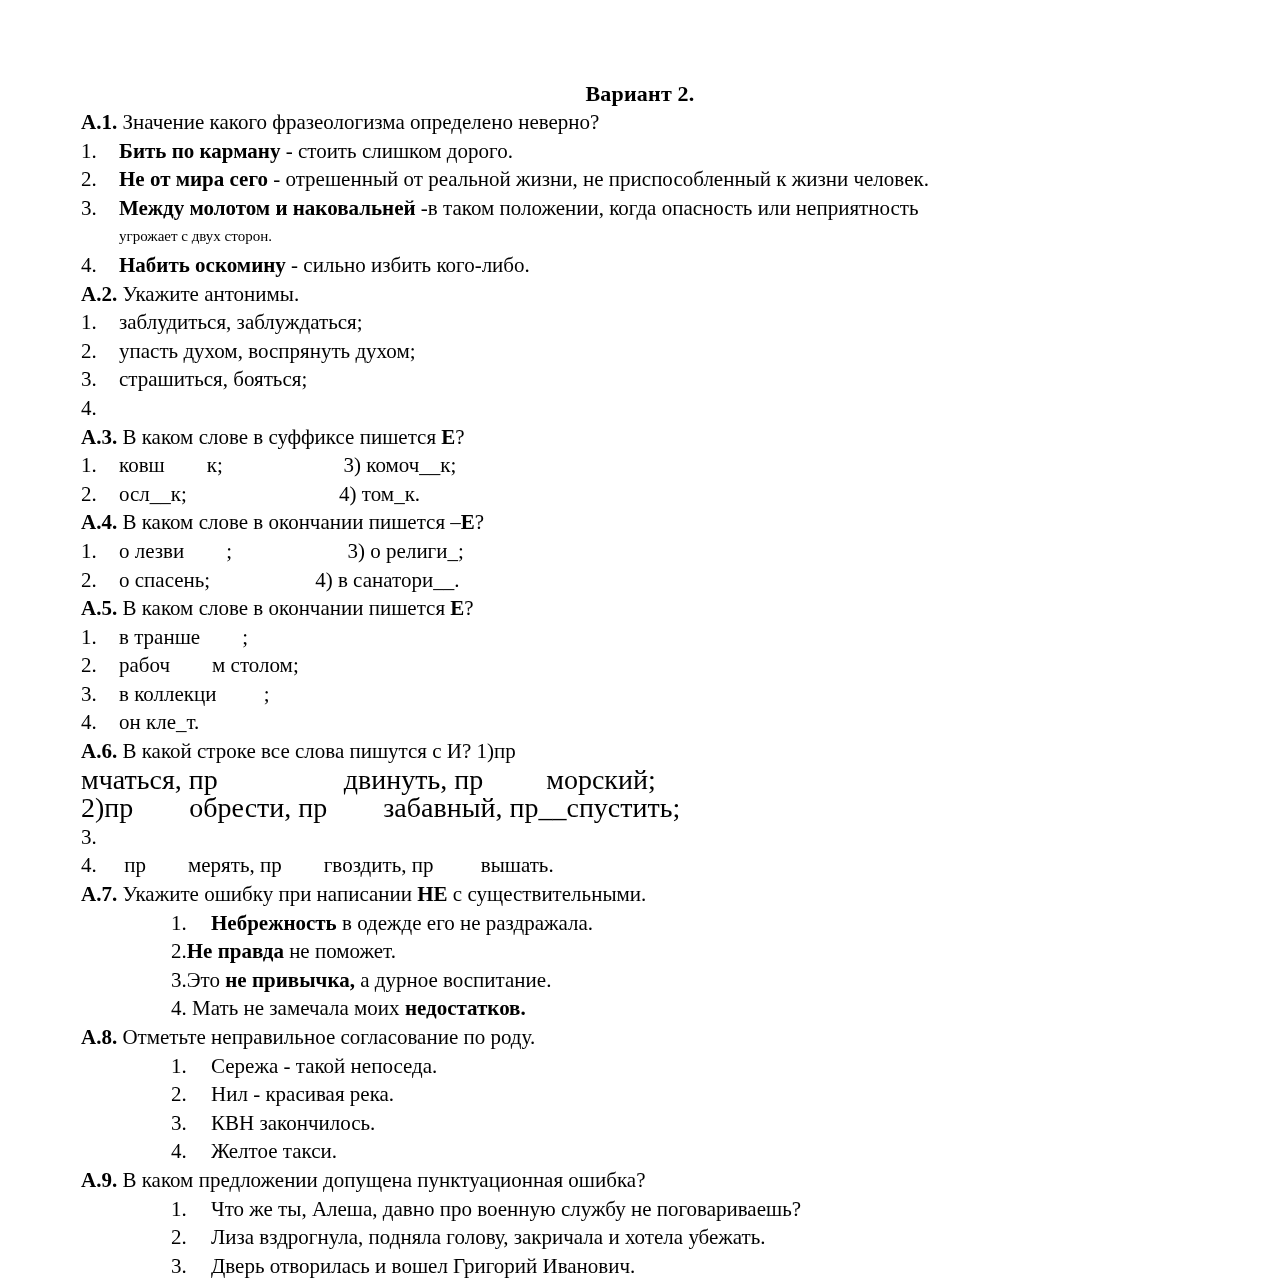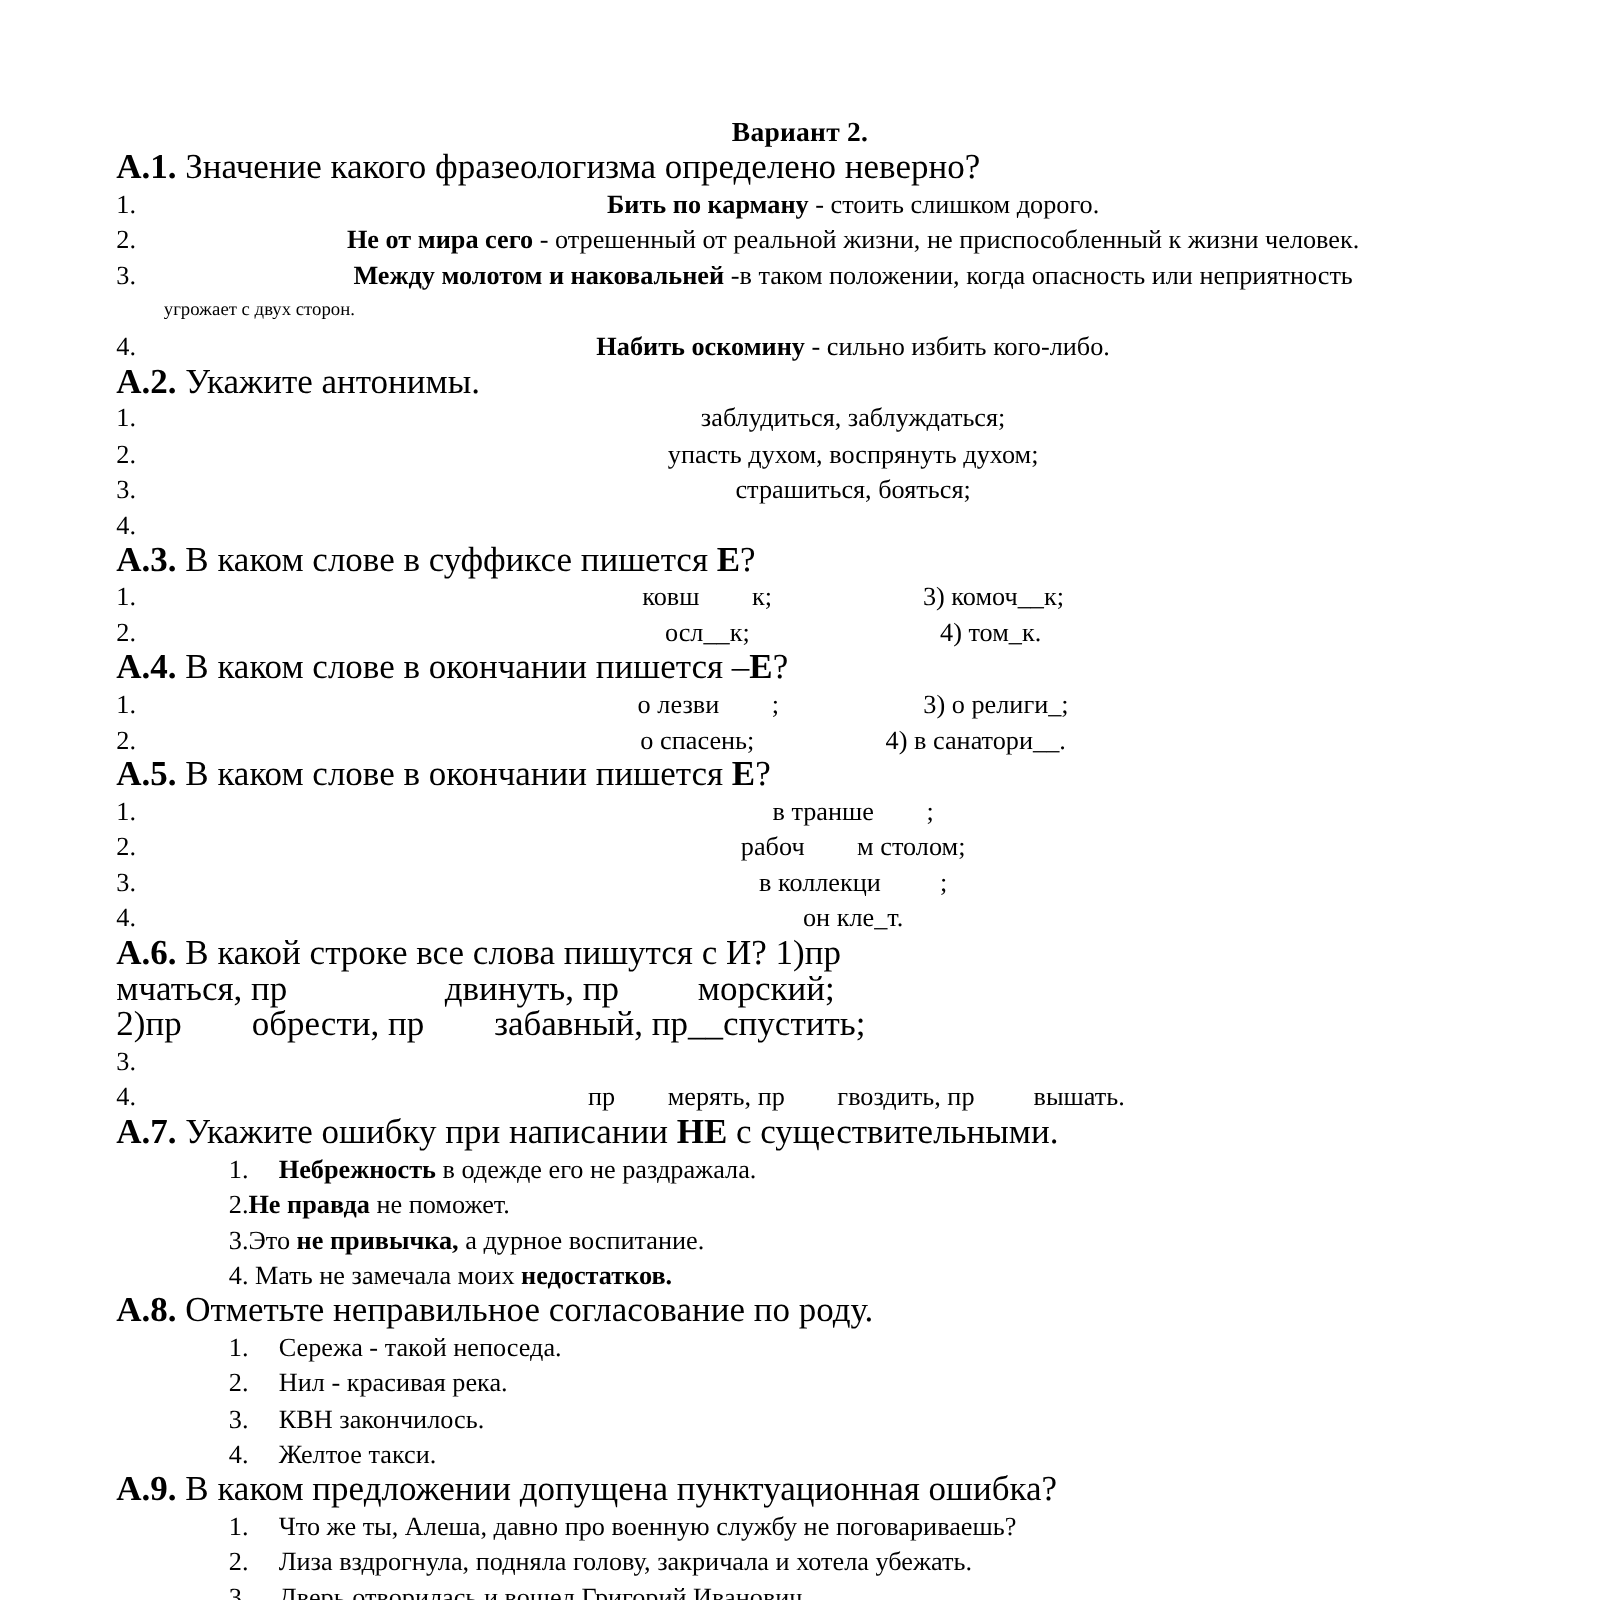--- a/index.html
+++ b/index.html
@@ -12,38 +12,38 @@
     height: 1280px;
     overflow: hidden;
     font-family: "Liberation Serif", "DejaVu Serif", serif;
     color: #000000;
   }
   .page {
     position: relative;
     width: 1280px;
     height: 1280px;
     box-sizing: border-box;
-    padding: 16px;
+    padding: 4px;
   }
   .doc-title {
     text-align: center;
     font-weight: bold;
     font-size: 22px;
     line-height: 28px;
     margin: 0;
     padding-top: 76px;
     letter-spacing: 0.2px;
   }
   .block {
     margin: 0;
     padding: 0;
   }
   
   .q-head {
-    font-size: 28px;
+    font-size: 21px;
     line-height: 28.6px;
     margin: 0;
     padding-left: 77px;
     padding-right: 40px;
     text-indent: 0;
     white-space: pre-wrap;
   }
   .q-head b { font-weight: bold; }
   
   .row {
@@ -58,21 +58,20 @@
   }
   .row .num {
     display: inline-block;
     width: 38px;
     flex: 0 0 38px;
     white-space: pre;
   }
   .row .txt {
     white-space: pre-wrap;
     flex: 1 1 auto;
-    text-align: center;
   }
   
   .cont {
     font-size: 15px;
     line-height: 28.6px;
     margin: 0;
     padding-left: 115px;
     white-space: pre-wrap;
   }
   

